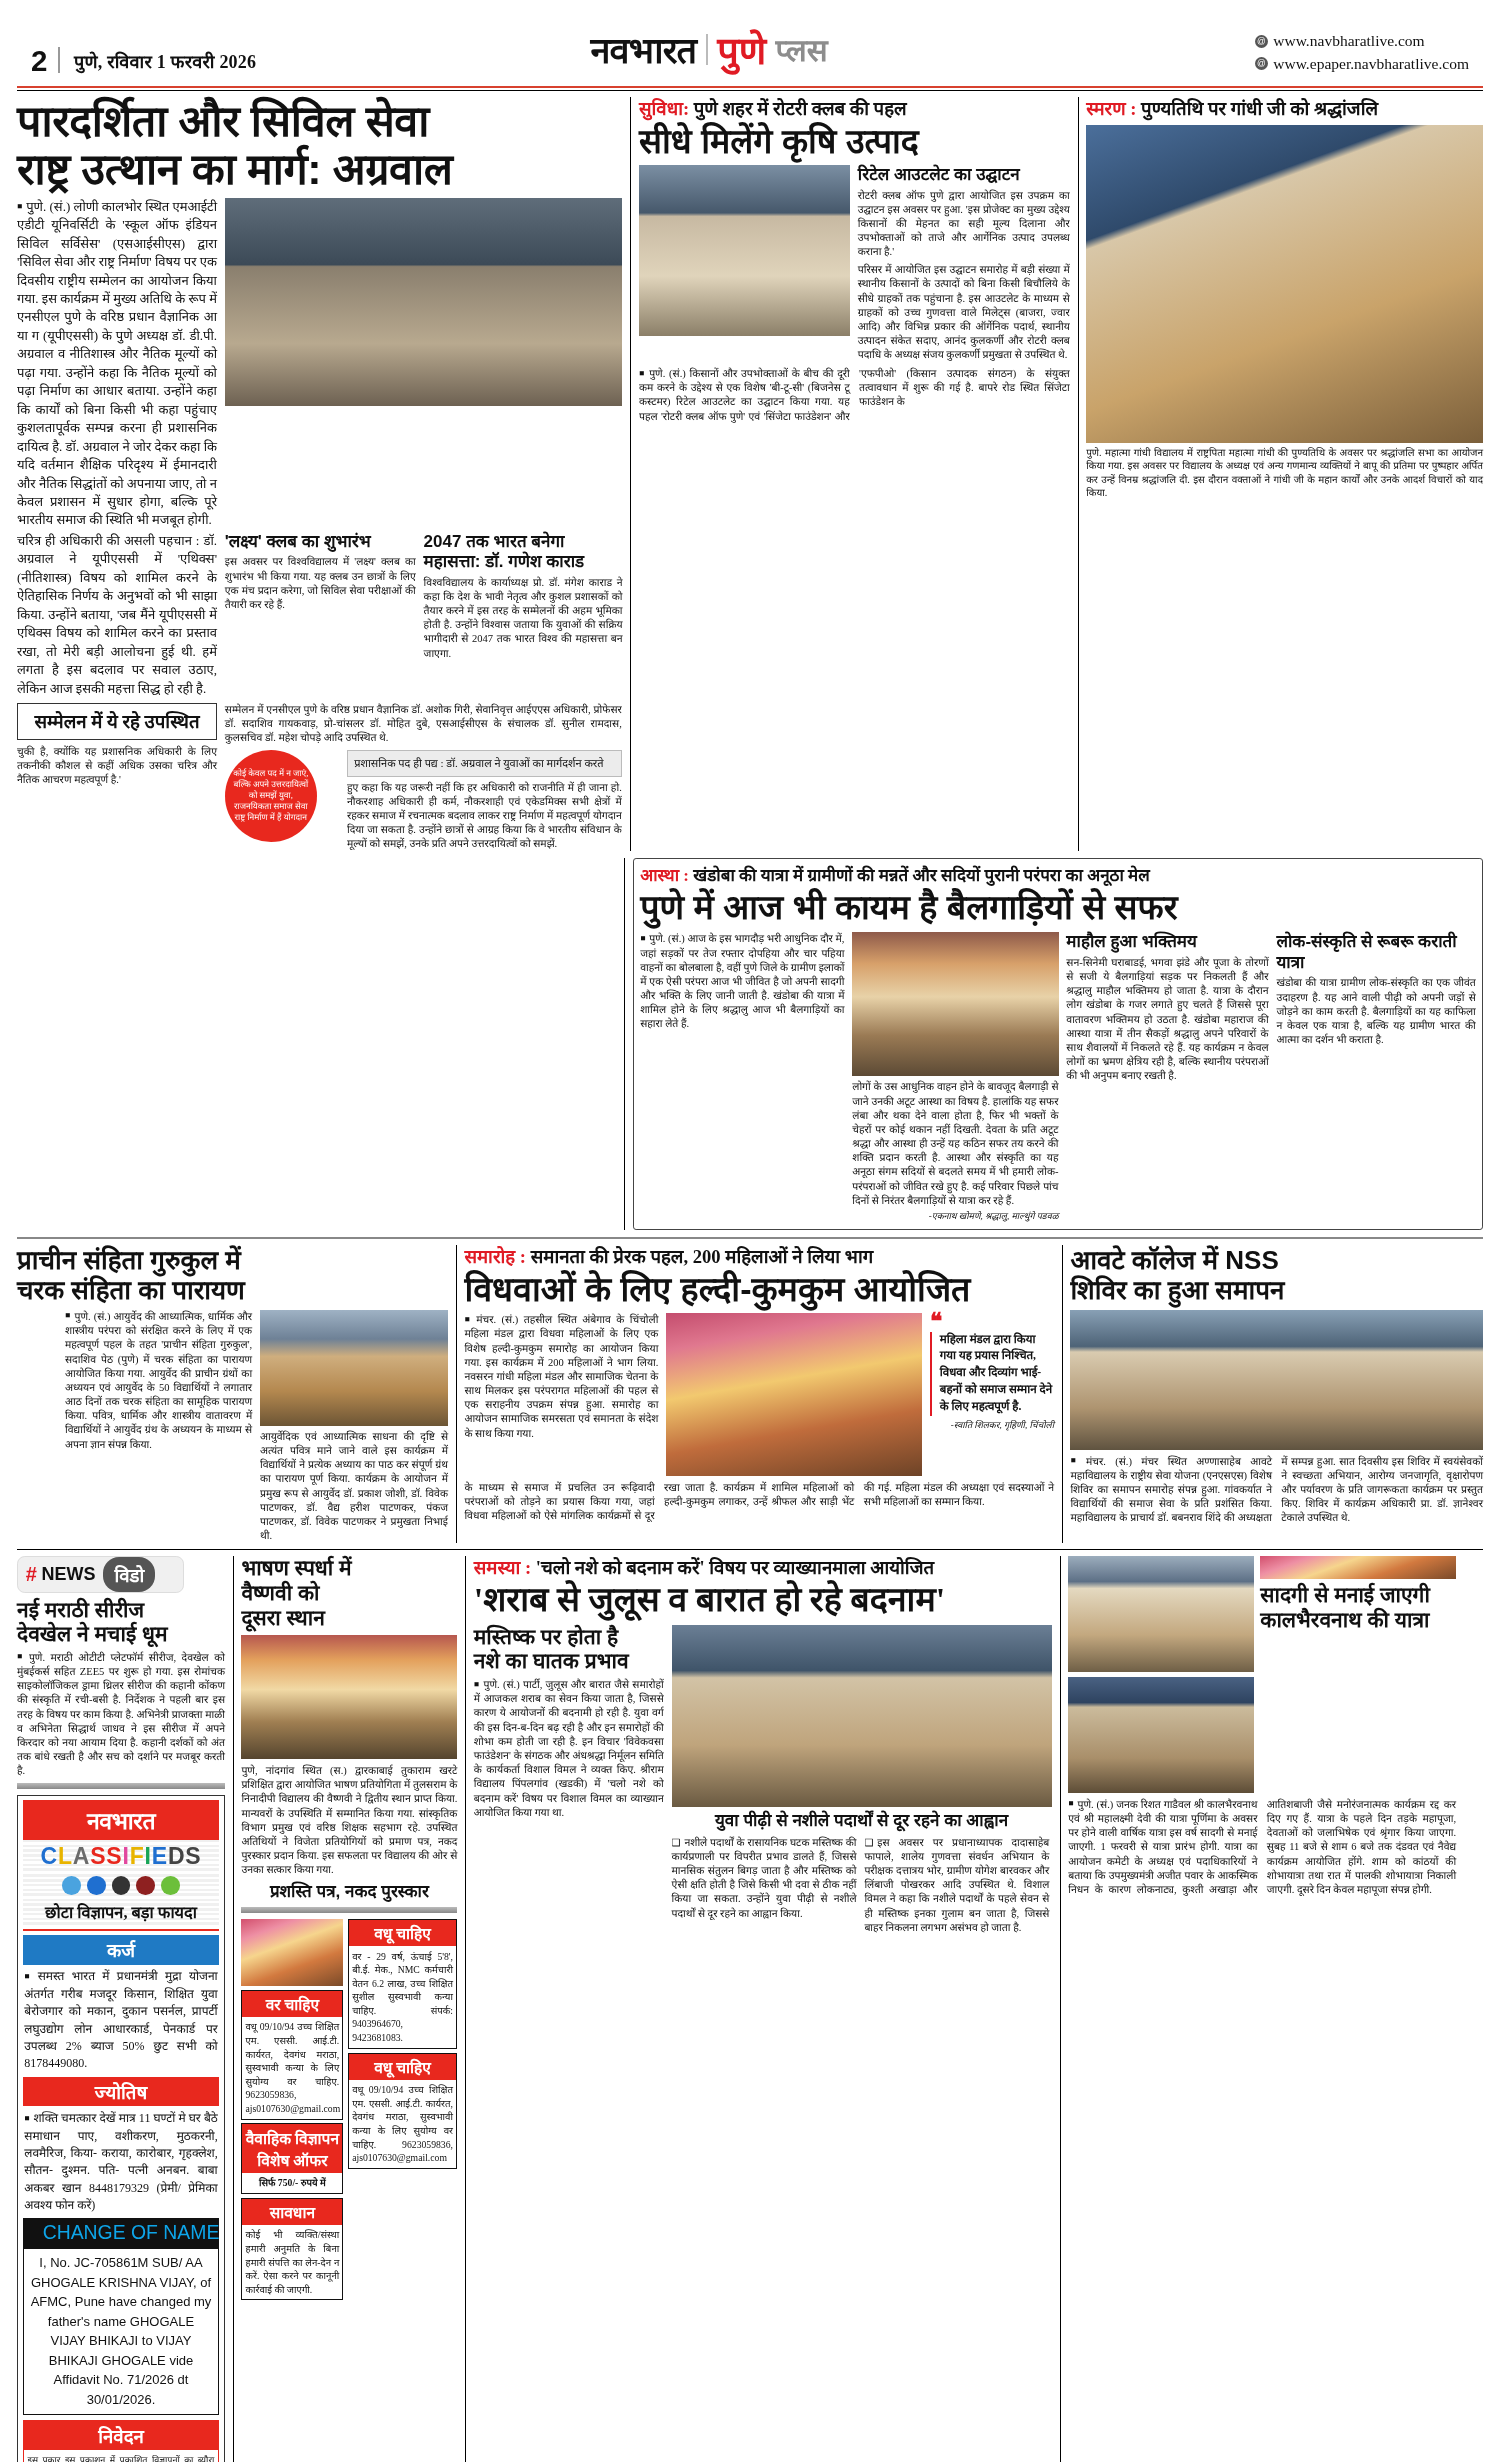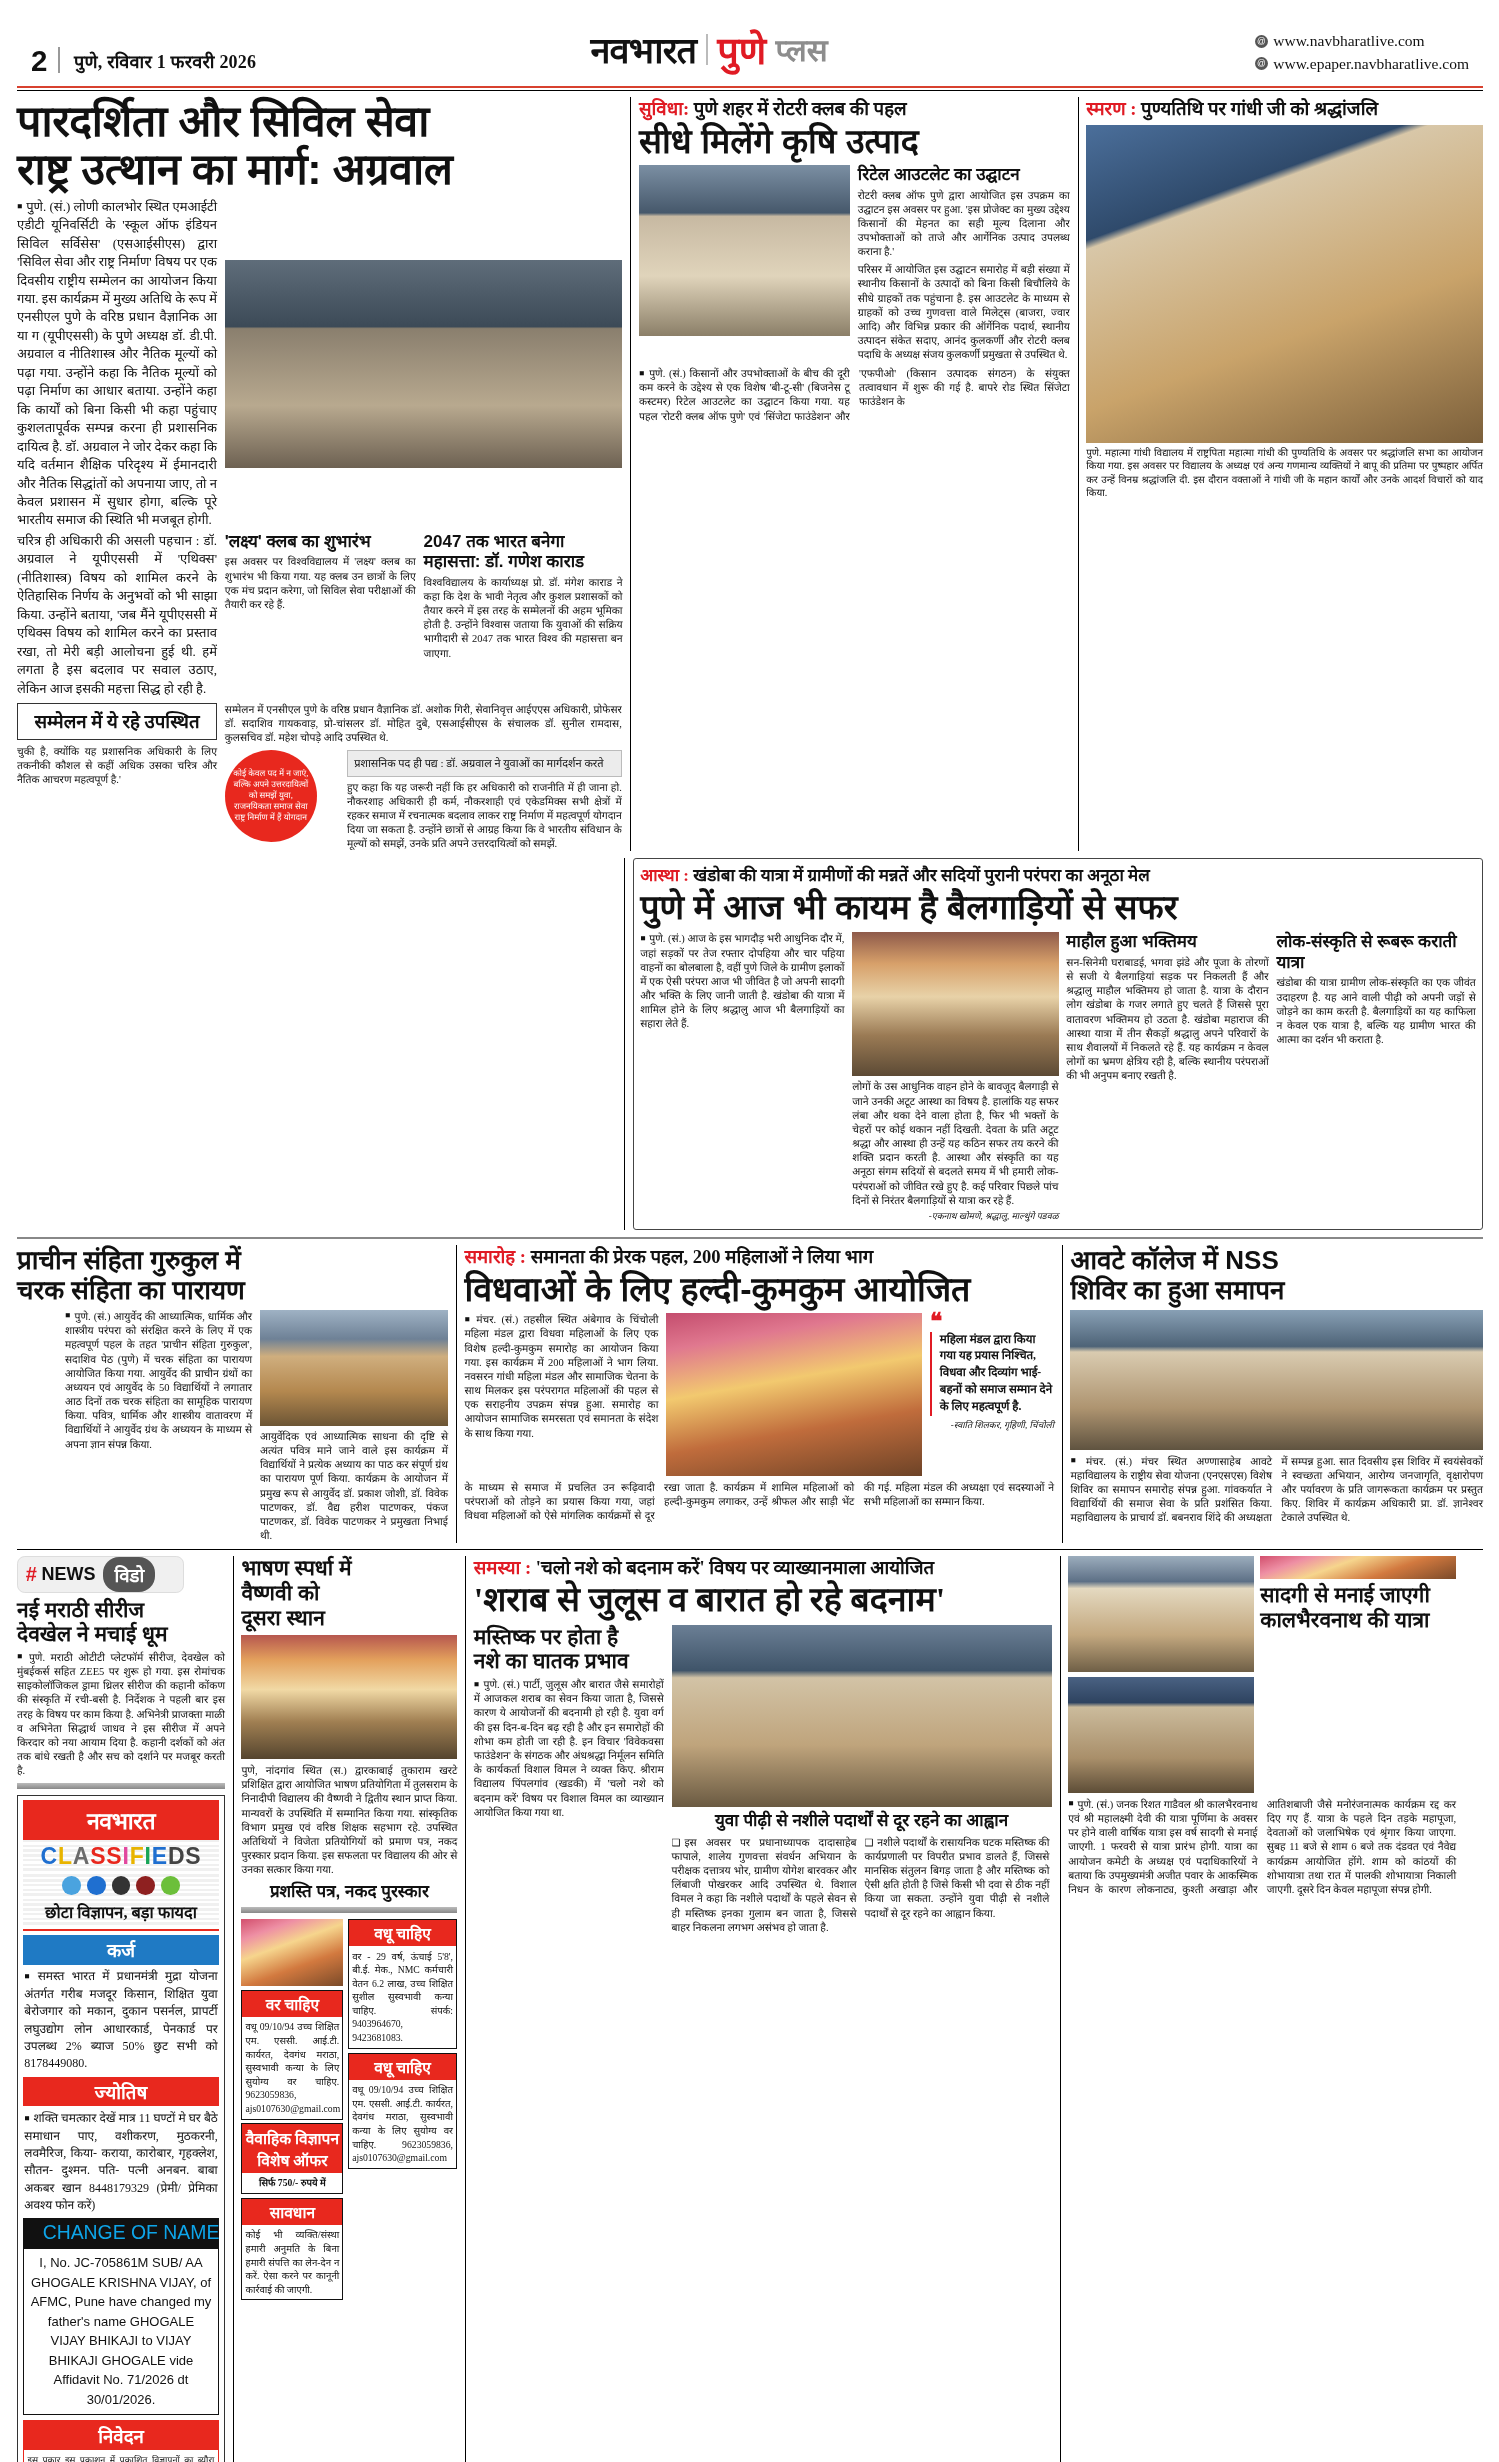--- a/index.html
+++ b/index.html
@@ -166,21 +166,21 @@
   <div class="rule-thin"></div>
 
   <div class="content">
 
     <div class="row">
 
       <div style="width:606px;">
         <div class="hl-xl">पारदर्शिता और सिविल सेवा</div>
         <div class="hl-xl" style="margin-bottom:4.7px;">राष्ट्र उत्थान का मार्ग: अग्रवाल</div>
 
-        <div style="display:flex; gap:7.8px;align-items:center;">
+        <div style="display:flex; gap:7.8px;">
           <div style="width:200px;">
             <div class="body-txt sq">पुणे. (सं.) लोणी कालभोर स्थित एमआईटी एडीटी यूनिवर्सिटी के 'स्कूल ऑफ इंडियन सिविल सर्विसेस' (एसआईसीएस) द्वारा 'सिविल सेवा और राष्ट्र निर्माण' विषय पर एक दिवसीय राष्ट्रीय सम्मेलन का आयोजन किया गया. इस कार्यक्रम में मुख्य अतिथि के रूप में एनसीएल पुणे के वरिष्ठ प्रधान वैज्ञानिक आ या ग (यूपीएससी) के पुणे अध्यक्ष डॉ. डी.पी. अग्रवाल व नीतिशास्त्र और नैतिक मूल्यों को पढ़ा गया. उन्होंने कहा कि नैतिक मूल्यों को पढ़ा निर्माण का आधार बताया. उन्होंने कहा कि कार्यों को बिना किसी भी कहा पहुंचाए कुशलतापूर्वक सम्पन्न करना ही प्रशासनिक दायित्व है. डॉ. अग्रवाल ने जोर देकर कहा कि यदि वर्तमान शैक्षिक परिदृश्य में ईमानदारी और नैतिक सिद्धांतों को अपनाया जाए, तो न केवल प्रशासन में सुधार होगा, बल्कि पूरे भारतीय समाज की स्थिति भी मजबूत होगी.</div>
           </div>
           <div style="width:397px;">
             <div class="photo ph1" style="height:208px;"></div>
           </div>
         </div>
 
         <div style="display:flex; gap:7.8px; margin-top:2px;justify-content:center;">
           <div style="width:200px;">
@@ -435,22 +435,22 @@
         <div style="display:flex; gap:7.8px;">
           <div style="width:190px;">
             <div class="hl-sm">मस्तिष्क पर होता है</div>
             <div class="hl-sm" style="margin-bottom:3.9px;">नशे का घातक प्रभाव</div>
             <div class="body-txt xs sq">पुणे. (सं.) पार्टी, जुलूस और बारात जैसे समारोहों में आजकल शराब का सेवन किया जाता है, जिससे कारण ये आयोजनों की बदनामी हो रही है. युवा वर्ग की इस दिन-ब-दिन बढ़ रही है और इन समारोहों की शोभा कम होती जा रही है. इन विचार 'विवेकवसा फाउंडेशन' के संगठक और अंधश्रद्धा निर्मूलन समिति के कार्यकर्ता विशाल विमल ने व्यक्त किए. श्रीराम विद्यालय पिंपलगांव (खडकी) में 'चलो नशे को बदनाम करें' विषय पर विशाल विमल का व्याख्यान आयोजित किया गया था.</div>
           </div>
           <div style="width:380px;">
             <div class="photo ph9" style="height:182px;"></div>
             <div class="hl-xs" style="text-align:center;margin-top:4.7px;">युवा पीढ़ी से नशीले पदार्थों से दूर रहने का आह्वान</div>
             <div style="display:flex; gap:7.8px; margin-top:3.9px;">
+              <div style="width:185px;" class="body-txt xs chkbox">नशीले पदार्थों के रासायनिक घटक मस्तिष्क की कार्यप्रणाली पर विपरीत प्रभाव डालते हैं, जिससे मानसिक संतुलन बिगड़ जाता है और मस्तिष्क को ऐसी क्षति होती है जिसे किसी भी दवा से ठीक नहीं किया जा सकता. उन्होंने युवा पीढ़ी से नशीले पदार्थों से दूर रहने का आह्वान किया.</div>
               <div style="width:185px;" class="body-txt xs chkbox">इस अवसर पर प्रधानाध्यापक दादासाहेब फापाले, शालेय गुणवत्ता संवर्धन अभियान के परीक्षक दत्तात्रय भोर, ग्रामीण योगेश बारवकर और लिंबाजी पोखरकर आदि उपस्थित थे. विशाल विमल ने कहा कि नशीले पदार्थों के पहले सेवन से ही मस्तिष्क इनका गुलाम बन जाता है, जिससे बाहर निकलना लगभग असंभव हो जाता है.</div>
-              <div style="width:185px;" class="body-txt xs chkbox">नशीले पदार्थों के रासायनिक घटक मस्तिष्क की कार्यप्रणाली पर विपरीत प्रभाव डालते हैं, जिससे मानसिक संतुलन बिगड़ जाता है और मस्तिष्क को ऐसी क्षति होती है जिसे किसी भी दवा से ठीक नहीं किया जा सकता. उन्होंने युवा पीढ़ी से नशीले पदार्थों से दूर रहने का आह्वान किया.</div>
             </div>
           </div>
         </div>
       </div>
 
       <div class="vline"></div>
 
       <div style="width:388px;">
         <div style="display:flex; gap:6.2px;">
           <div style="width:186px;">

